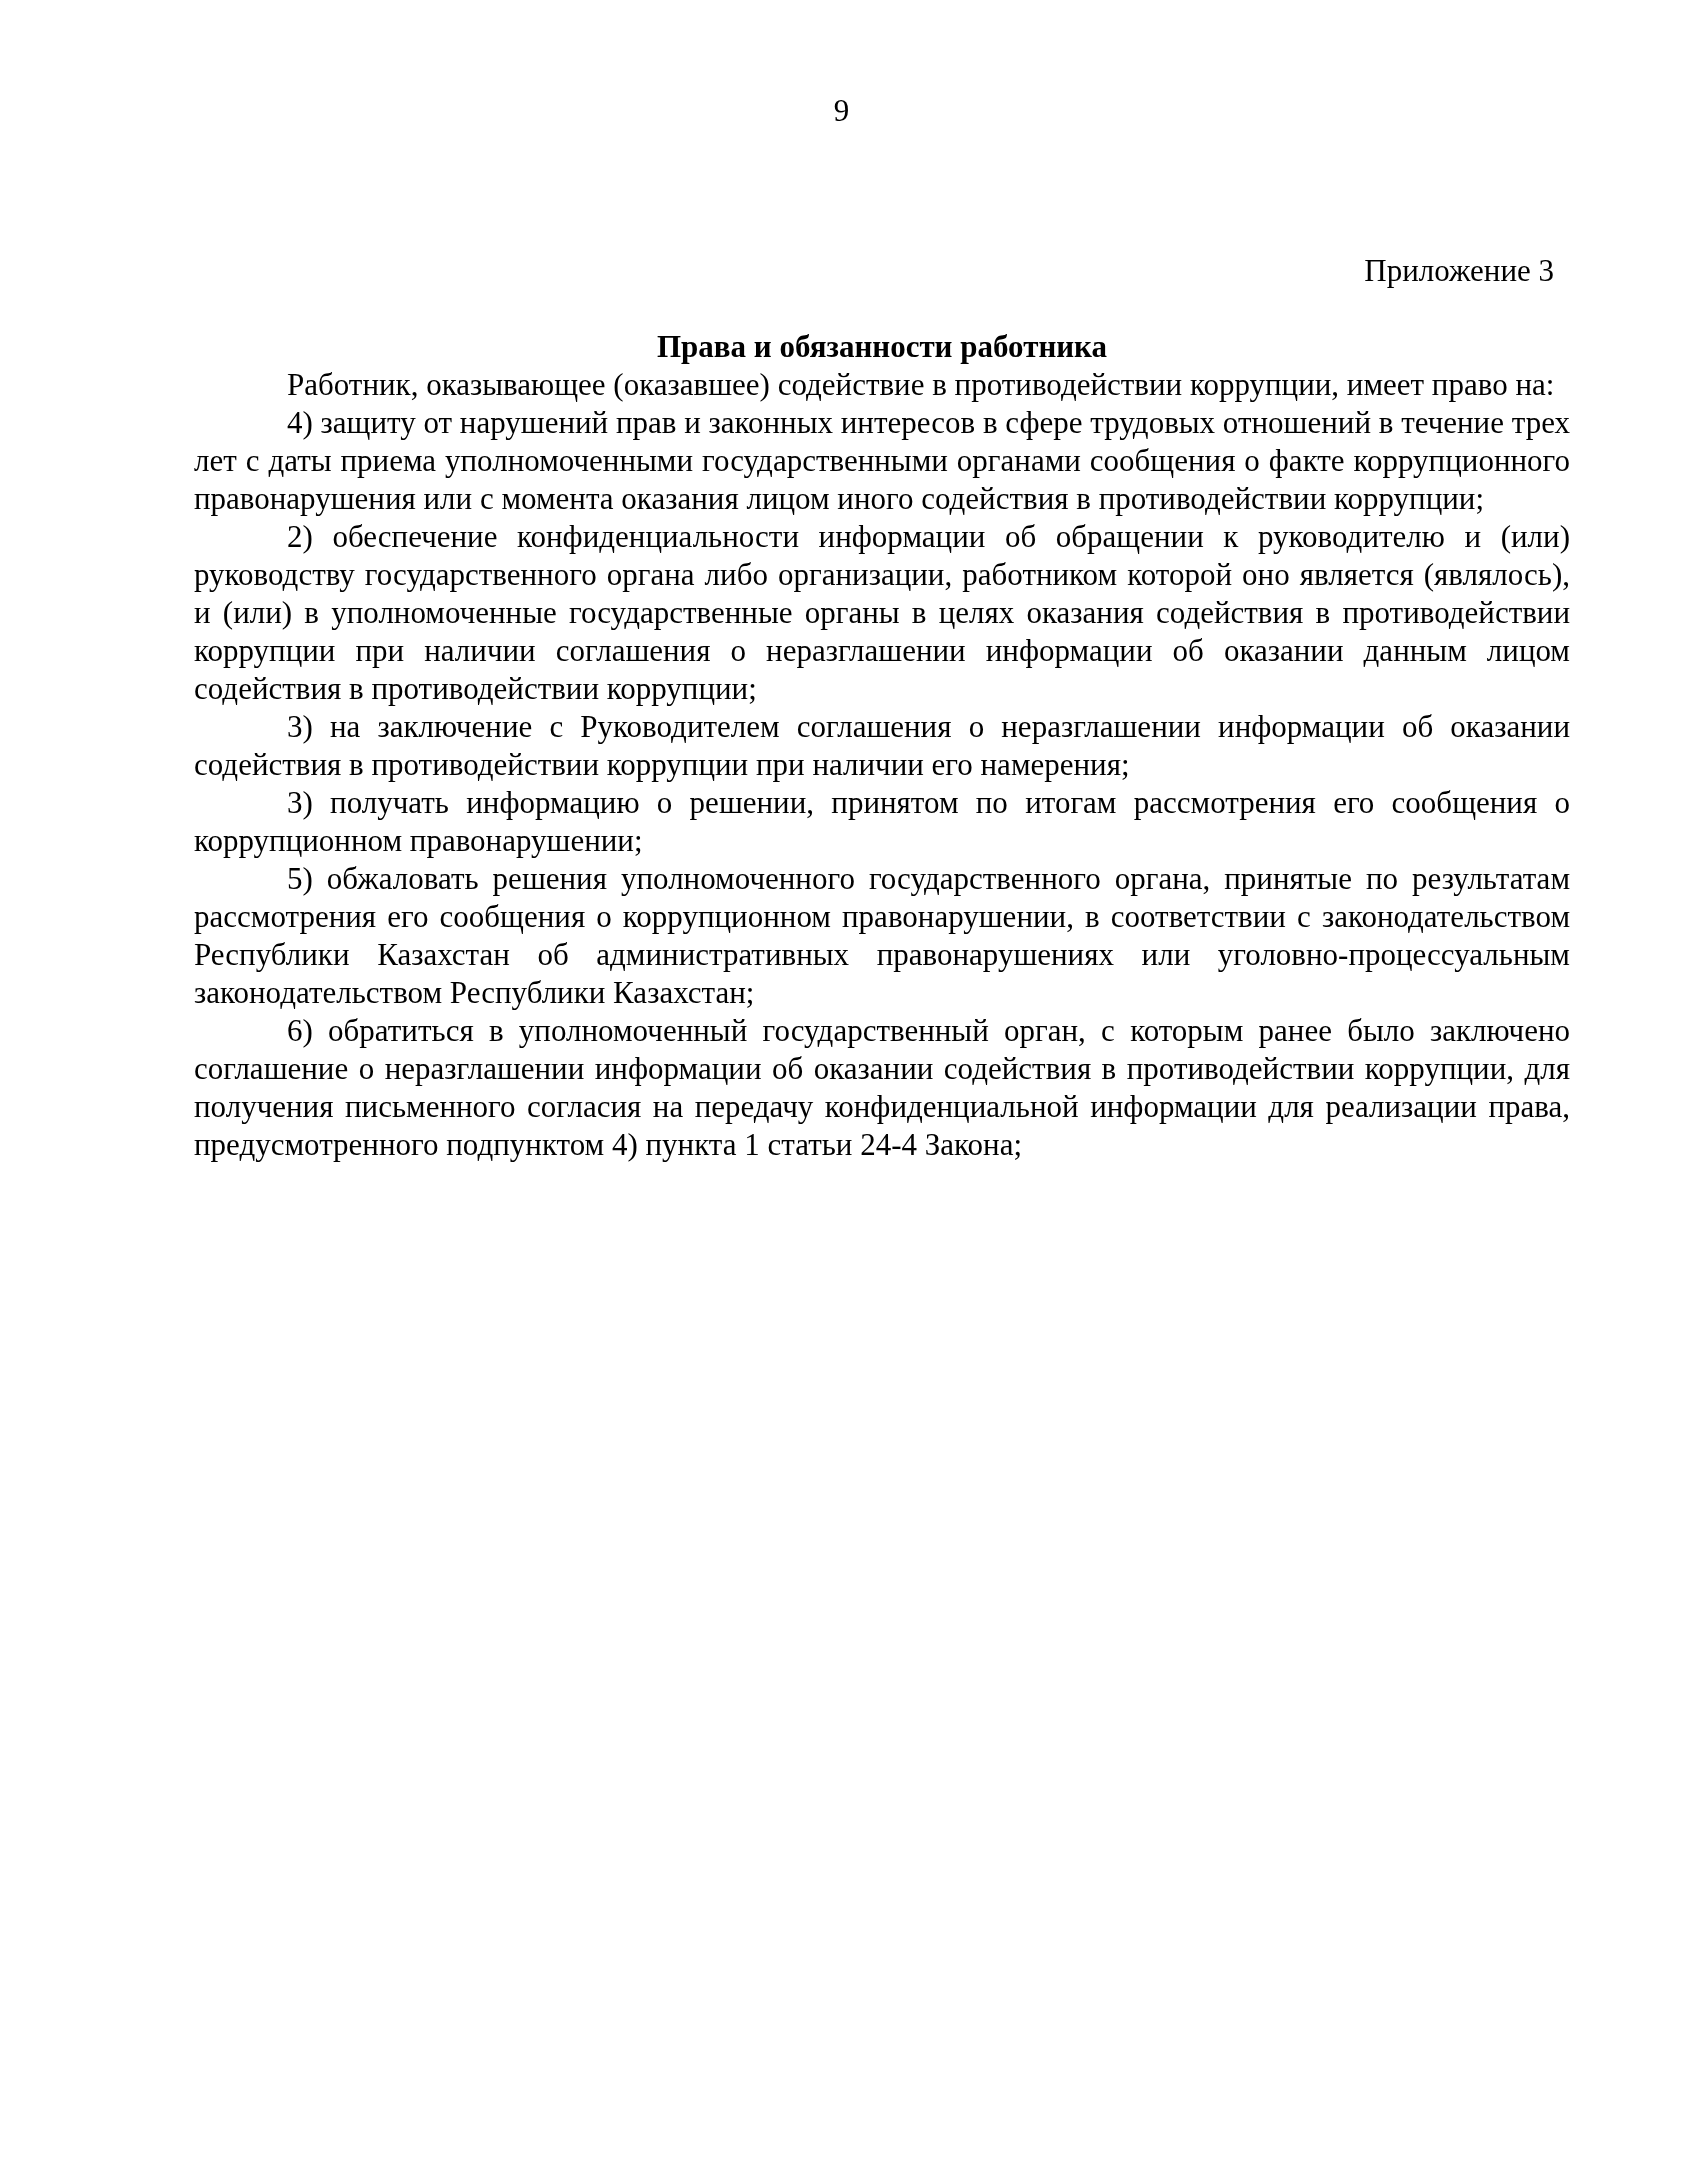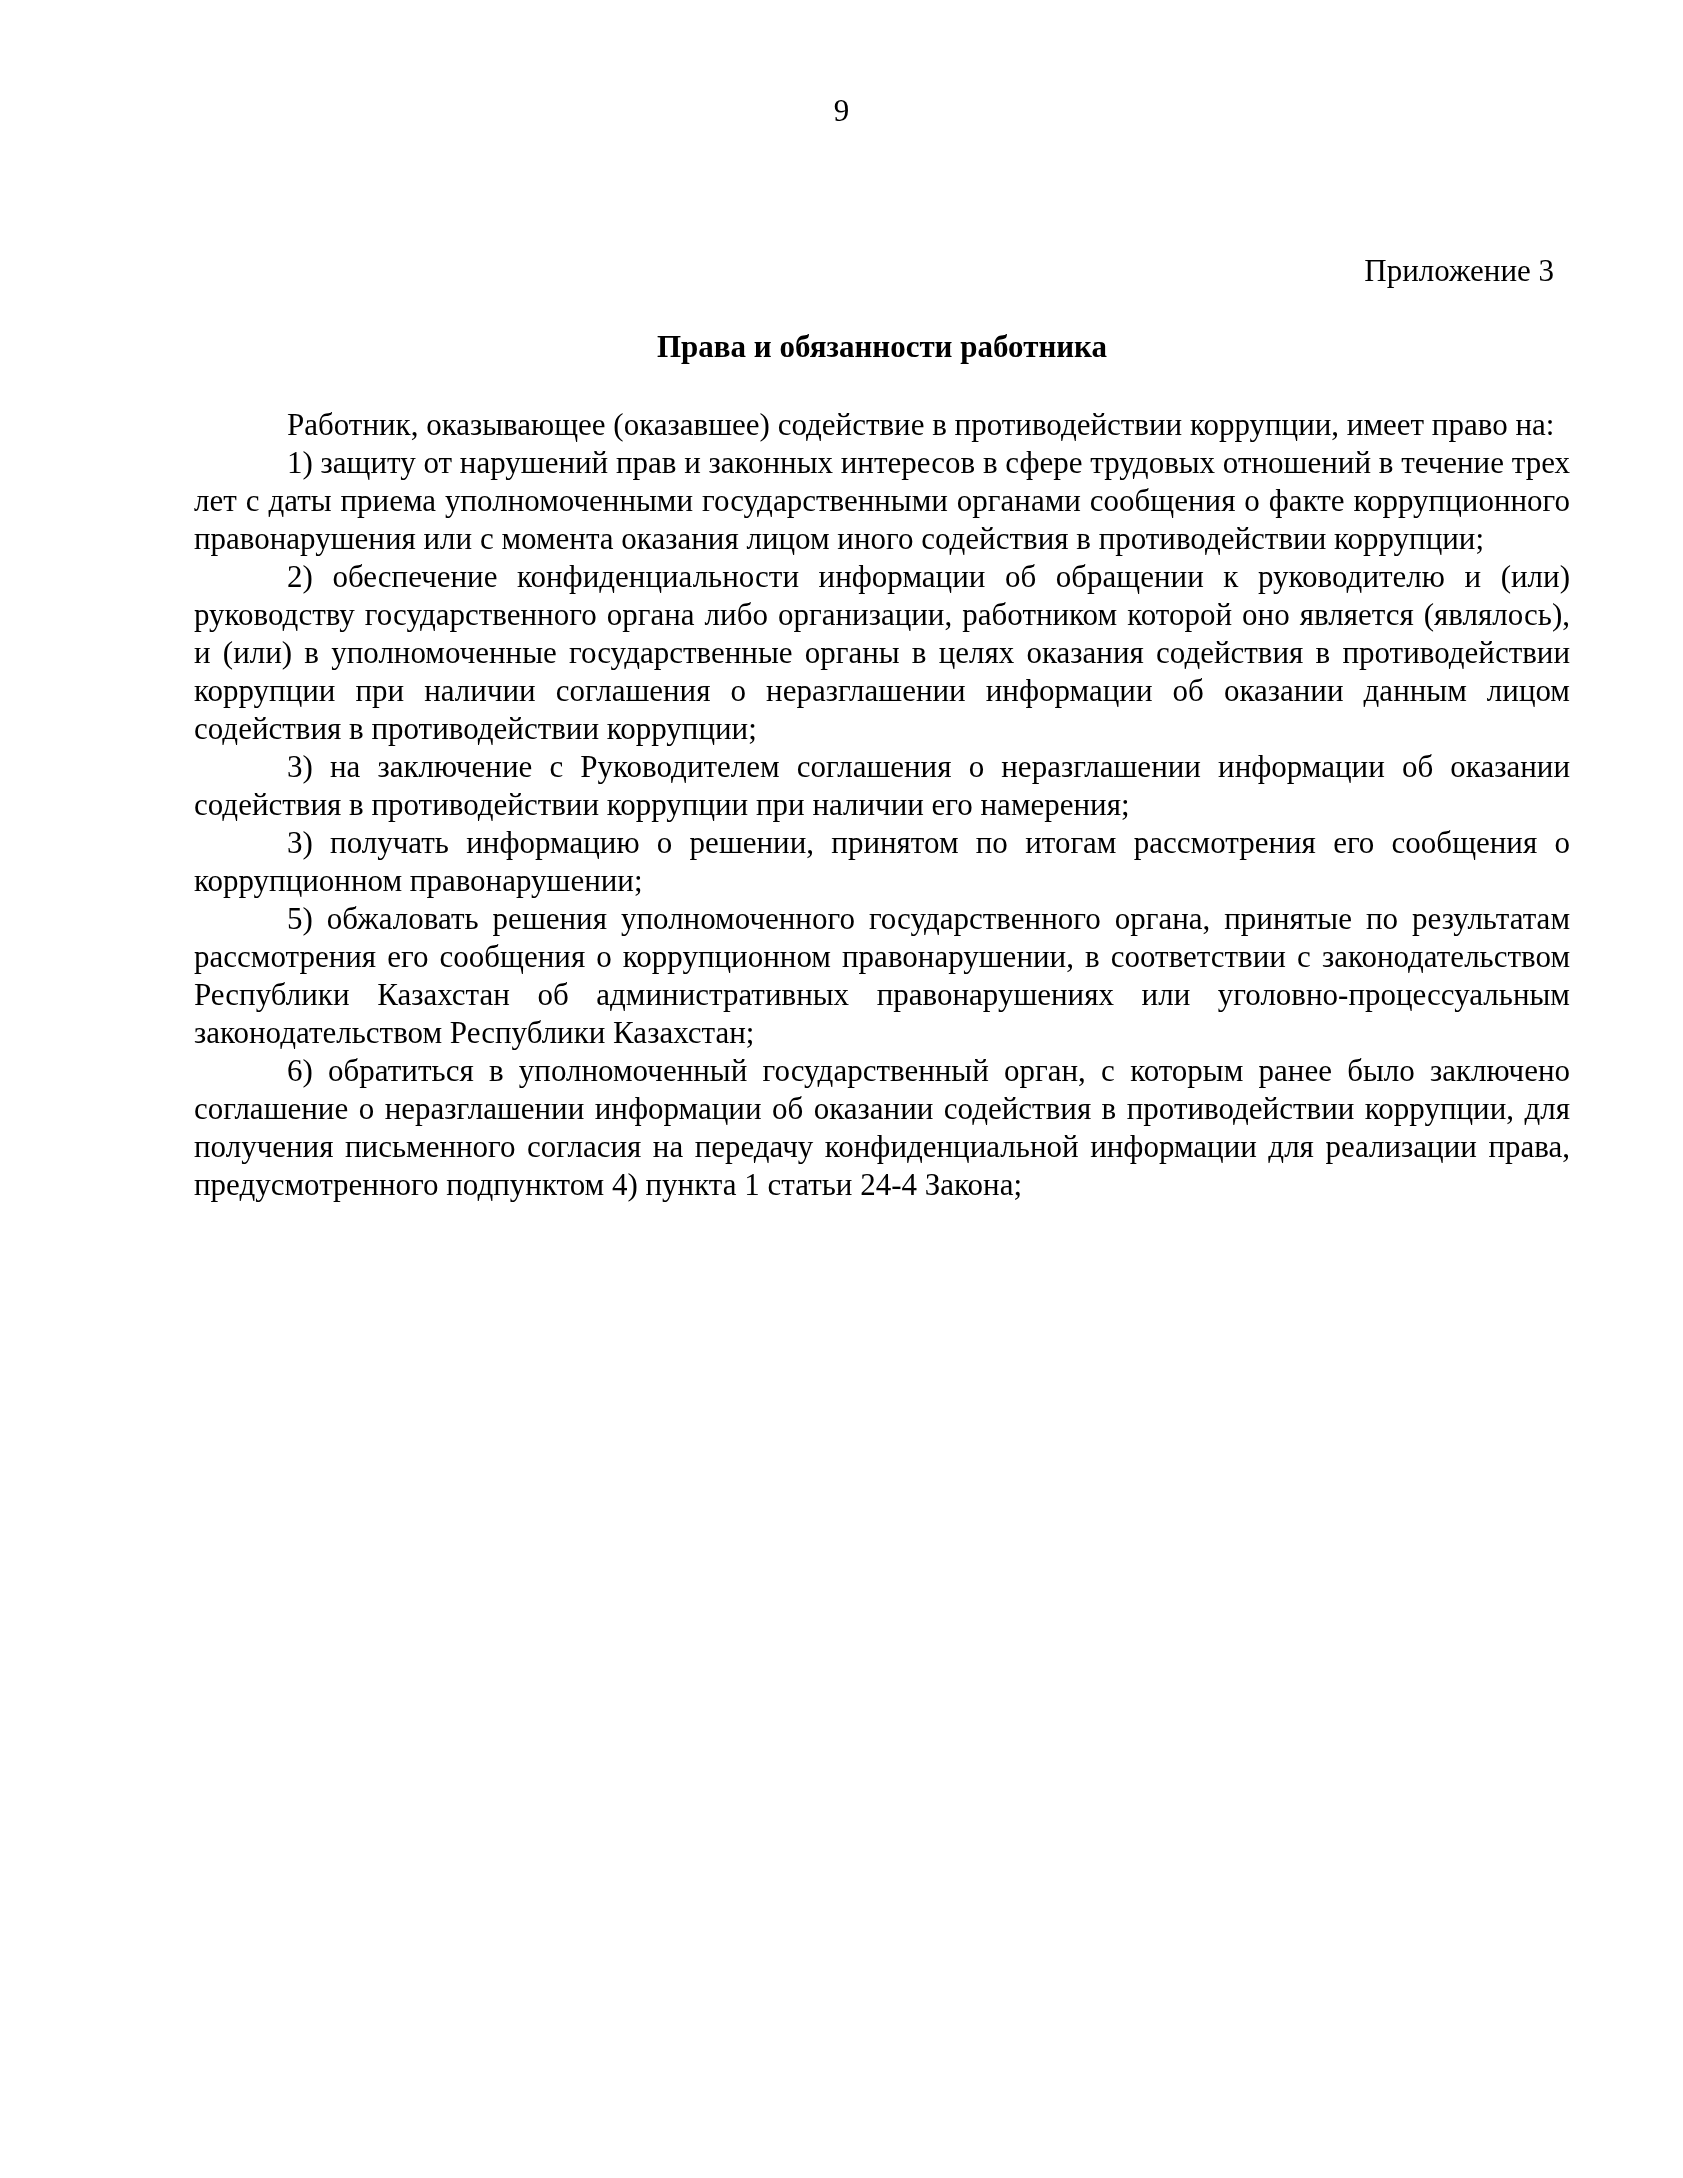--- a/index.html
+++ b/index.html
@@ -42,21 +42,20 @@
     margin: 0 16px 38px 0;
   }
   .doc-title {
     text-align: center;
     font-size: 31px;
     line-height: 38px;
     font-weight: bold;
     margin: 32px 0 0 0;
   }
   .body-block {
-    margin-top: 40px;
   }
   p.para {
     font-size: 31px;
     line-height: 38px;
     text-align: justify;
     text-justify: inter-word;
     text-indent: 93px;
     margin: 0;
     hyphens: none;
     -webkit-hyphens: none;
@@ -76,21 +75,21 @@
   <div class="content">
 
     <div class="appendix-label">Приложение 3</div>
 
     <h1 class="doc-title">Права и обязанности работника</h1>
 
     <div class="body-block">
 
       <p class="para">Работник, оказывающее (оказавшее) содействие в противодействии коррупции, имеет право на:</p>
 
-      <p class="para">1) защиту от нарушений прав и законных интересов в сфере трудовых отношений в течение трех лет с даты приема уполномоченными государственными органами сообщения о факте коррупционного правонарушения или с момента оказания лицом иного содействия в противодействии коррупции;</p>
+      <p class="para">4) защиту от нарушений прав и законных интересов в сфере трудовых отношений в течение трех лет с даты приема уполномоченными государственными органами сообщения о факте коррупционного правонарушения или с момента оказания лицом иного содействия в противодействии коррупции;</p>
 
       <p class="para">2) обеспечение конфиденциальности информации об обращении к руководителю и (или) руководству государственного органа либо организации, работником которой оно является (являлось), и (или) в уполномоченные государственные органы в целях оказания содействия в противодействии коррупции при наличии соглашения о неразглашении информации об оказании данным лицом содействия в противодействии коррупции;</p>
 
       <p class="para">3) на заключение с Руководителем соглашения о неразглашении информации об оказании содействия в противодействии коррупции при наличии его намерения;</p>
 
       <p class="para">3) получать информацию о решении, принятом по итогам рассмотрения его сообщения о коррупционном правонарушении;</p>
 
       <p class="para">5) обжаловать решения уполномоченного государственного органа, принятые по результатам рассмотрения его сообщения о коррупционном правонарушении, в соответствии с законодательством Республики Казахстан об административных правонарушениях или уголовно-процессуальным законодательством Республики Казахстан;</p>
 
       <p class="para">6) обратиться в уполномоченный государственный орган, с которым ранее было заключено соглашение о неразглашении информации об оказании содействия в противодействии коррупции, для получения письменного согласия на передачу конфиденциальной информации для реализации права, предусмотренного подпунктом 4) пункта 1 статьи 24-4 Закона;</p>

